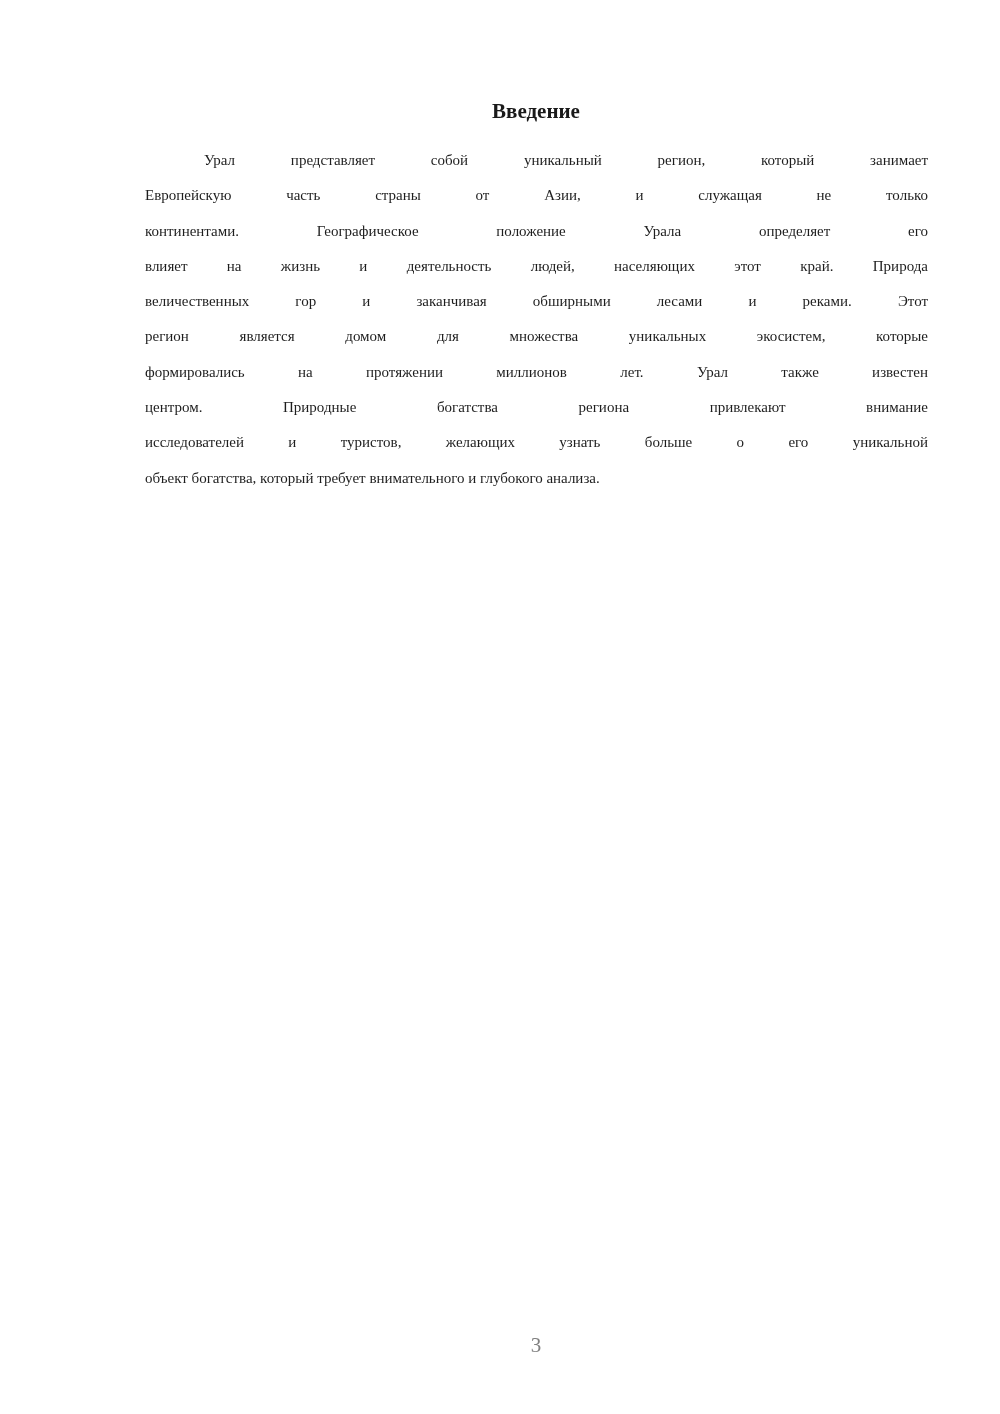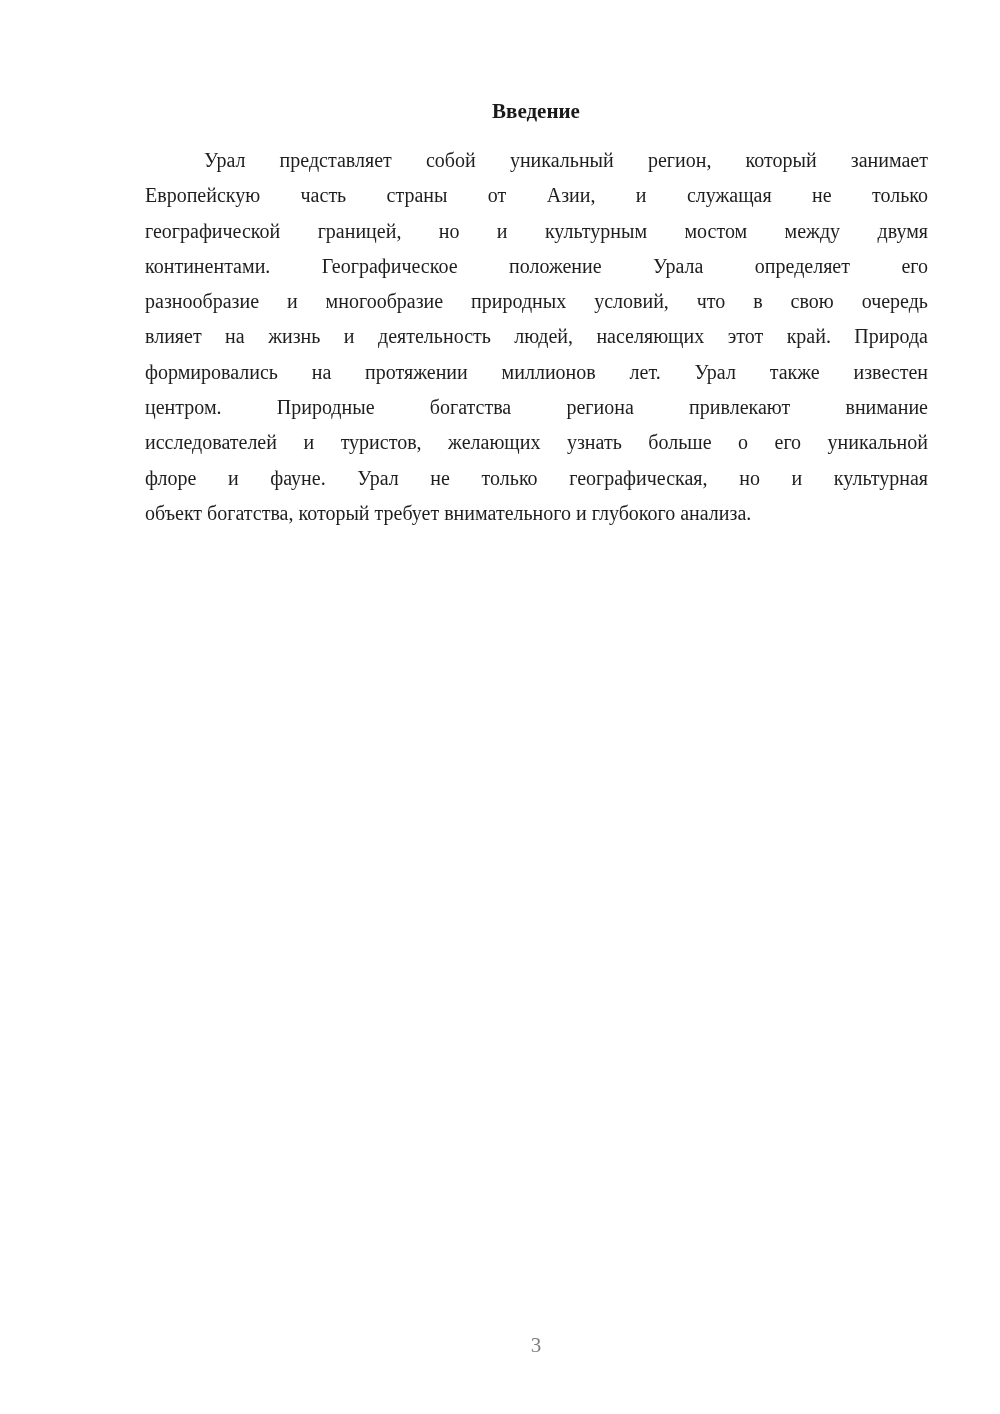--- a/index.html
+++ b/index.html
@@ -33,21 +33,21 @@
       font-weight: bold;
       font-size: 21px;
       line-height: 30px;
       color: #1a1a1a;
     }
     .body-text {
       position: absolute;
       left: 145px;
       top: 143px;
       width: 783px;
-      font-size: 20px;
+      font-size: 15px;
       color: #1e1e1e;
       font-family: Liberation Serif, serif;
     }
     .line {
       display: block;
       height: 35.3px;
       line-height: 35.3px;
       text-align: justify;
       text-align-last: justify;
       white-space: nowrap;
@@ -73,26 +73,25 @@
 </head>
 <body>
 
 <div class="page">
 
   <div class="heading">Введение</div>
 
   <div class="body-text">
     <span class="line first">Урал представляет собой уникальный регион, который занимает</span>
     <span class="line">Европейскую часть страны от Азии, и служащая не только</span>
-    <span class="line">географической границей, но и культурным мостом между двумя</span>
     <span class="line">континентами. Географическое положение Урала определяет его</span>
-    <span class="line">разнообразие и многообразие природных условий, что в свою очередь</span>
     <span class="line">влияет на жизнь и деятельность людей, населяющих этот край. Природа</span>
+    <span class="line">величественных гор и заканчивая обширными лесами и реками. Этот</span>
+    <span class="line">регион является домом для множества уникальных экосистем, которые</span>
     <span class="line">формировались на протяжении миллионов лет. Урал также известен</span>
     <span class="line">центром. Природные богатства региона привлекают внимание</span>
     <span class="line">исследователей и туристов, желающих узнать больше о его уникальной</span>
-    <span class="line">флоре и фауне. Урал не только географическая, но и культурная</span>
     <span class="line last">объект богатства, который требует внимательного и глубокого анализа.</span>
   </div>
 
   <div class="page-number">3</div>
 
 </div>
 
 </body></html>

